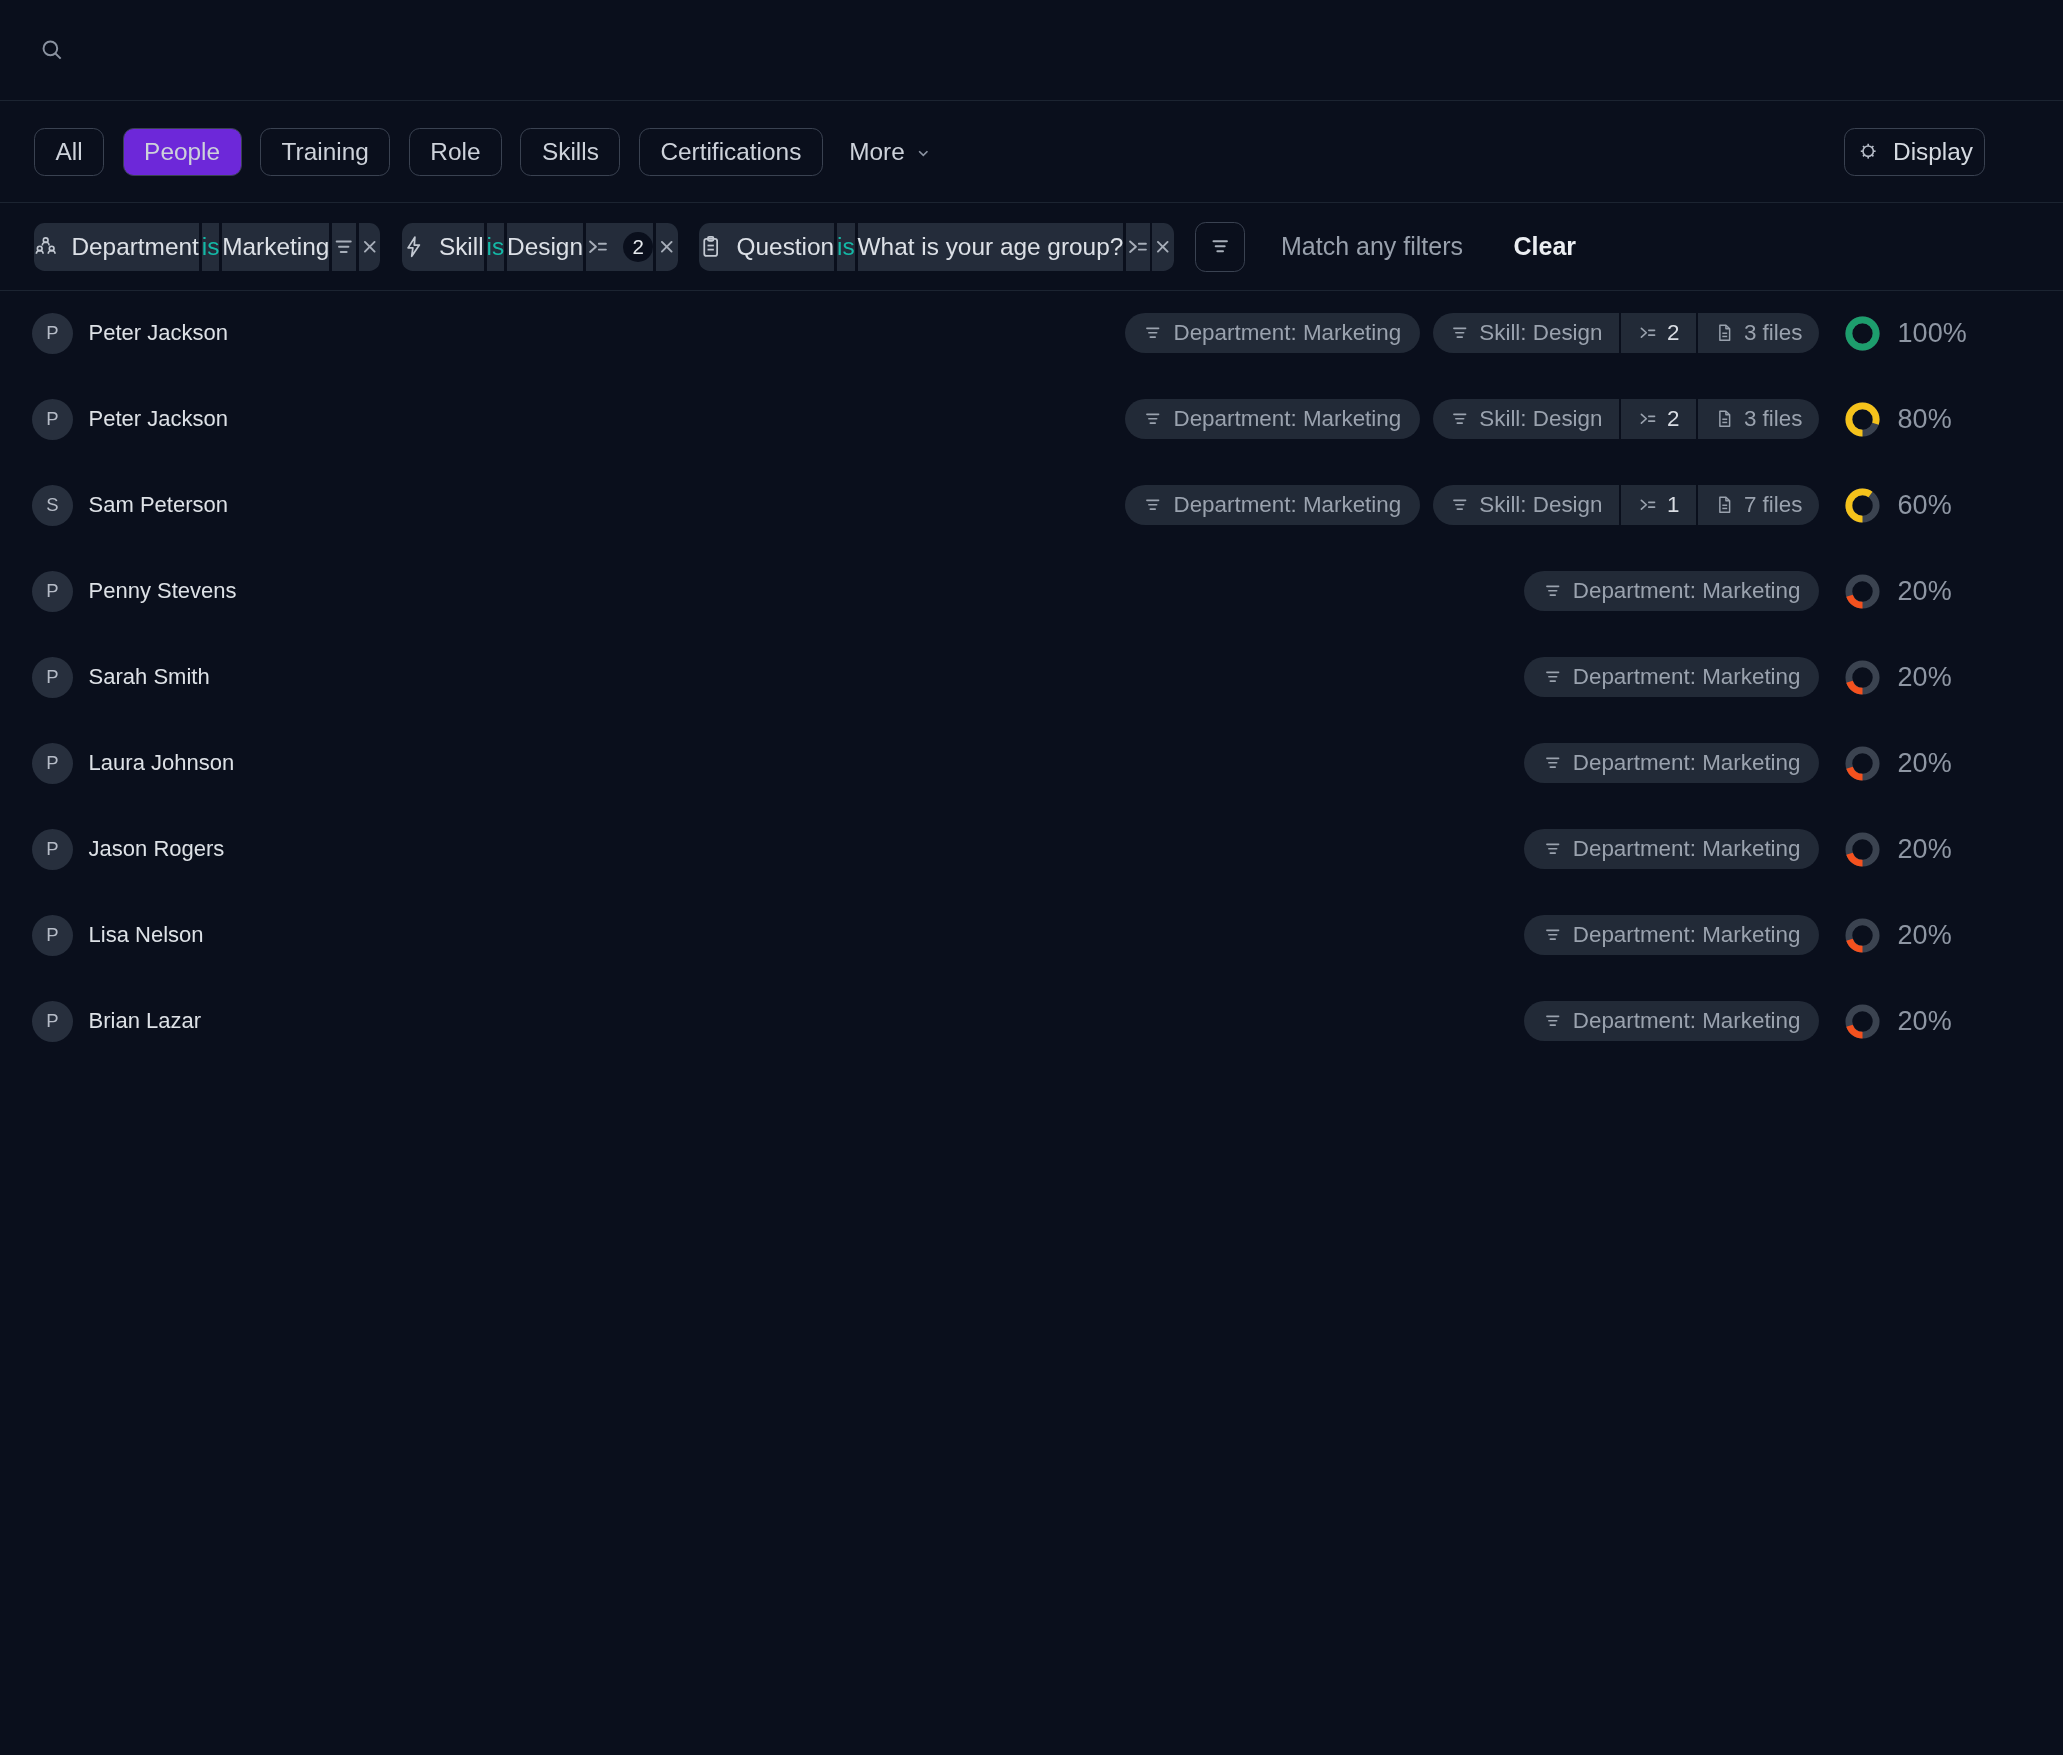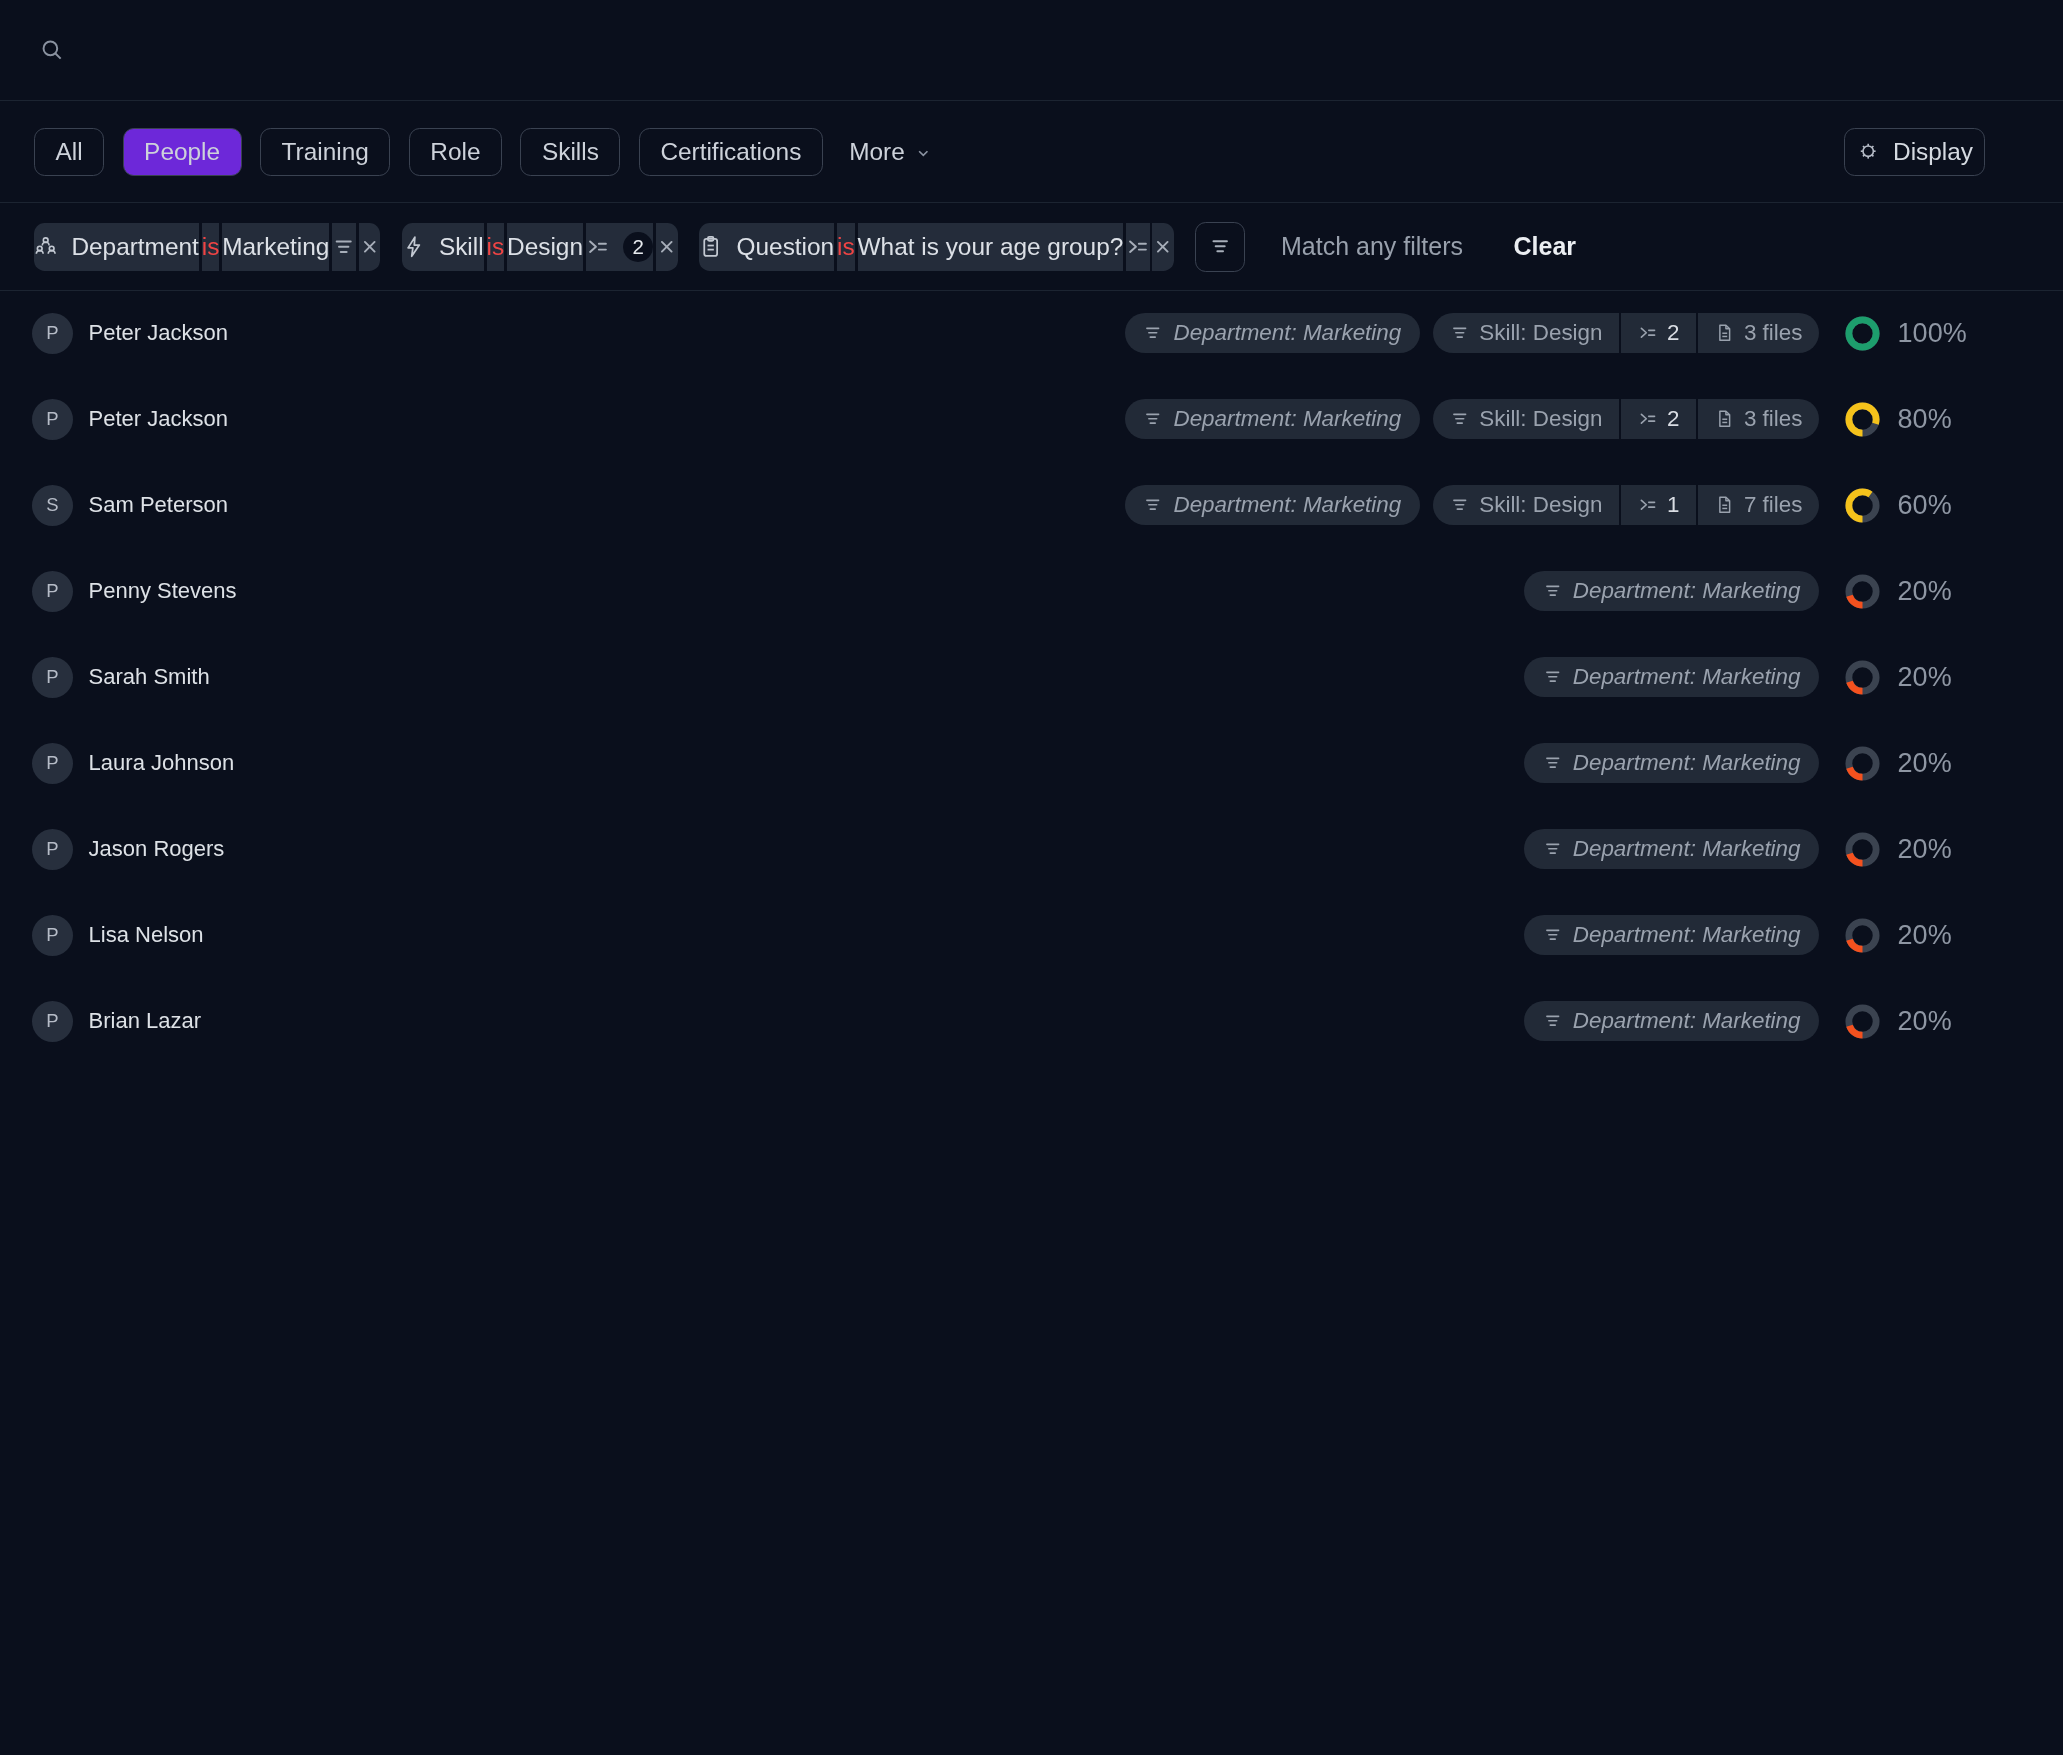--- a/index.html
+++ b/index.html
@@ -20,35 +20,35 @@
   .more .chev{color:#8A92A0;margin-top:3.9px;}
   .display-btn{margin-left:auto;height:46px;padding:0 11px;border:1px solid #3A4251;border-radius:10.7px;display:flex;gap:12.7px;align-items:center;font-size:24.4px;color:#D5DAE1;cursor:pointer;}
   .display-btn .gear{color:#B6BCC7;}
 
   
   .filterrow{display:flex;align-items:center;height:87px;padding:0 95px 0 34px;border-bottom:1px solid #1C2431;gap:21.5px;}
   .chip{display:flex;gap:2.9px;flex:0 0 auto;}
   .seg{background:#242C3A;display:flex;align-items:center;gap:14px;height:48px;padding:0 0;font-size:24.4px;color:#DCE0E6;cursor:pointer;}
   .seg:first-child{border-radius:10.7px 0 0 10.7px;}
   .seg:last-child{border-radius:0 10.7px 10.7px 0;}
-  .seg.op{color:#ef4444;}
+  .seg.op{color:#14b8a6;}
   .seg .lead-ic{color:#C3C9D2;}
   .seg .trail-ic{color:#A7AEB9;}
   .count-bubble{min-width:30px;height:30px;border-radius:15.6px;background:#0A0F1C;color:#E6E9ED;display:flex;align-items:center;justify-content:center;font-size:20.5px;}
   .filter-btn{width:48px;height:48px;flex:0 0 auto;border:1px solid #3A4251;border-radius:10.7px;display:flex;align-items:center;justify-content:center;color:#A7AEB9;cursor:pointer;}
   .match{font-size:25px;color:#98A0AC;margin-left:14px;white-space:nowrap;cursor:pointer;}
   .clear{font-size:25px;color:#EBEEF2;font-weight:700;margin-left:29px;cursor:pointer;}
 
   
   .rows{position:absolute;left:0;right:0;top:290px;}
   .row{display:flex;align-items:center;height:86px;padding:0 82px 0 32px;cursor:pointer;}
   .avatar{width:41px;height:41px;border-radius:50%;background:#272F3D;color:#B6BCC7;font-size:18.5px;display:flex;align-items:center;justify-content:center;margin-right:15.6px;flex:0 0 auto;}
   .name{font-size:22px;color:#DDE1E6;white-space:nowrap;}
   .badges{margin-left:auto;display:flex;gap:13.7px;align-items:center;margin-right:25px;}
-  .badge{height:40px;background:#222A37;border-radius:20.5px;display:flex;align-items:center;gap:10.7px;padding:0 18.5px;font-size:22.4px;color:#9AA2AE;white-space:nowrap;font-style:italic;}
+  .badge{height:40px;background:#222A37;border-radius:20.5px;display:flex;align-items:center;gap:10.7px;padding:0 18.5px;font-size:22.4px;color:#9AA2AE;white-space:nowrap;}
   .badge .b-ic{color:#8890 9D;}
   .badge-group{display:flex;gap:2px;}
   .bseg{height:40px;background:#222A37;display:flex;align-items:center;gap:9.8px;padding:0 16.6px;font-size:22.4px;color:#9AA2AE;white-space:nowrap;}
   .bseg:first-child{border-radius:20.5px 0 0 20.5px;}
   .bseg:last-child{border-radius:0 20.5px 20.5px 0;}
   .bseg .cnt{color:#D9DDE3;}
   .ringwrap{display:flex;align-items:center;gap:16.6px;width:138px;flex:0 0 auto;}
   .pct{font-size:27px;color:#8E96A3;}
 </style>
 </head>

